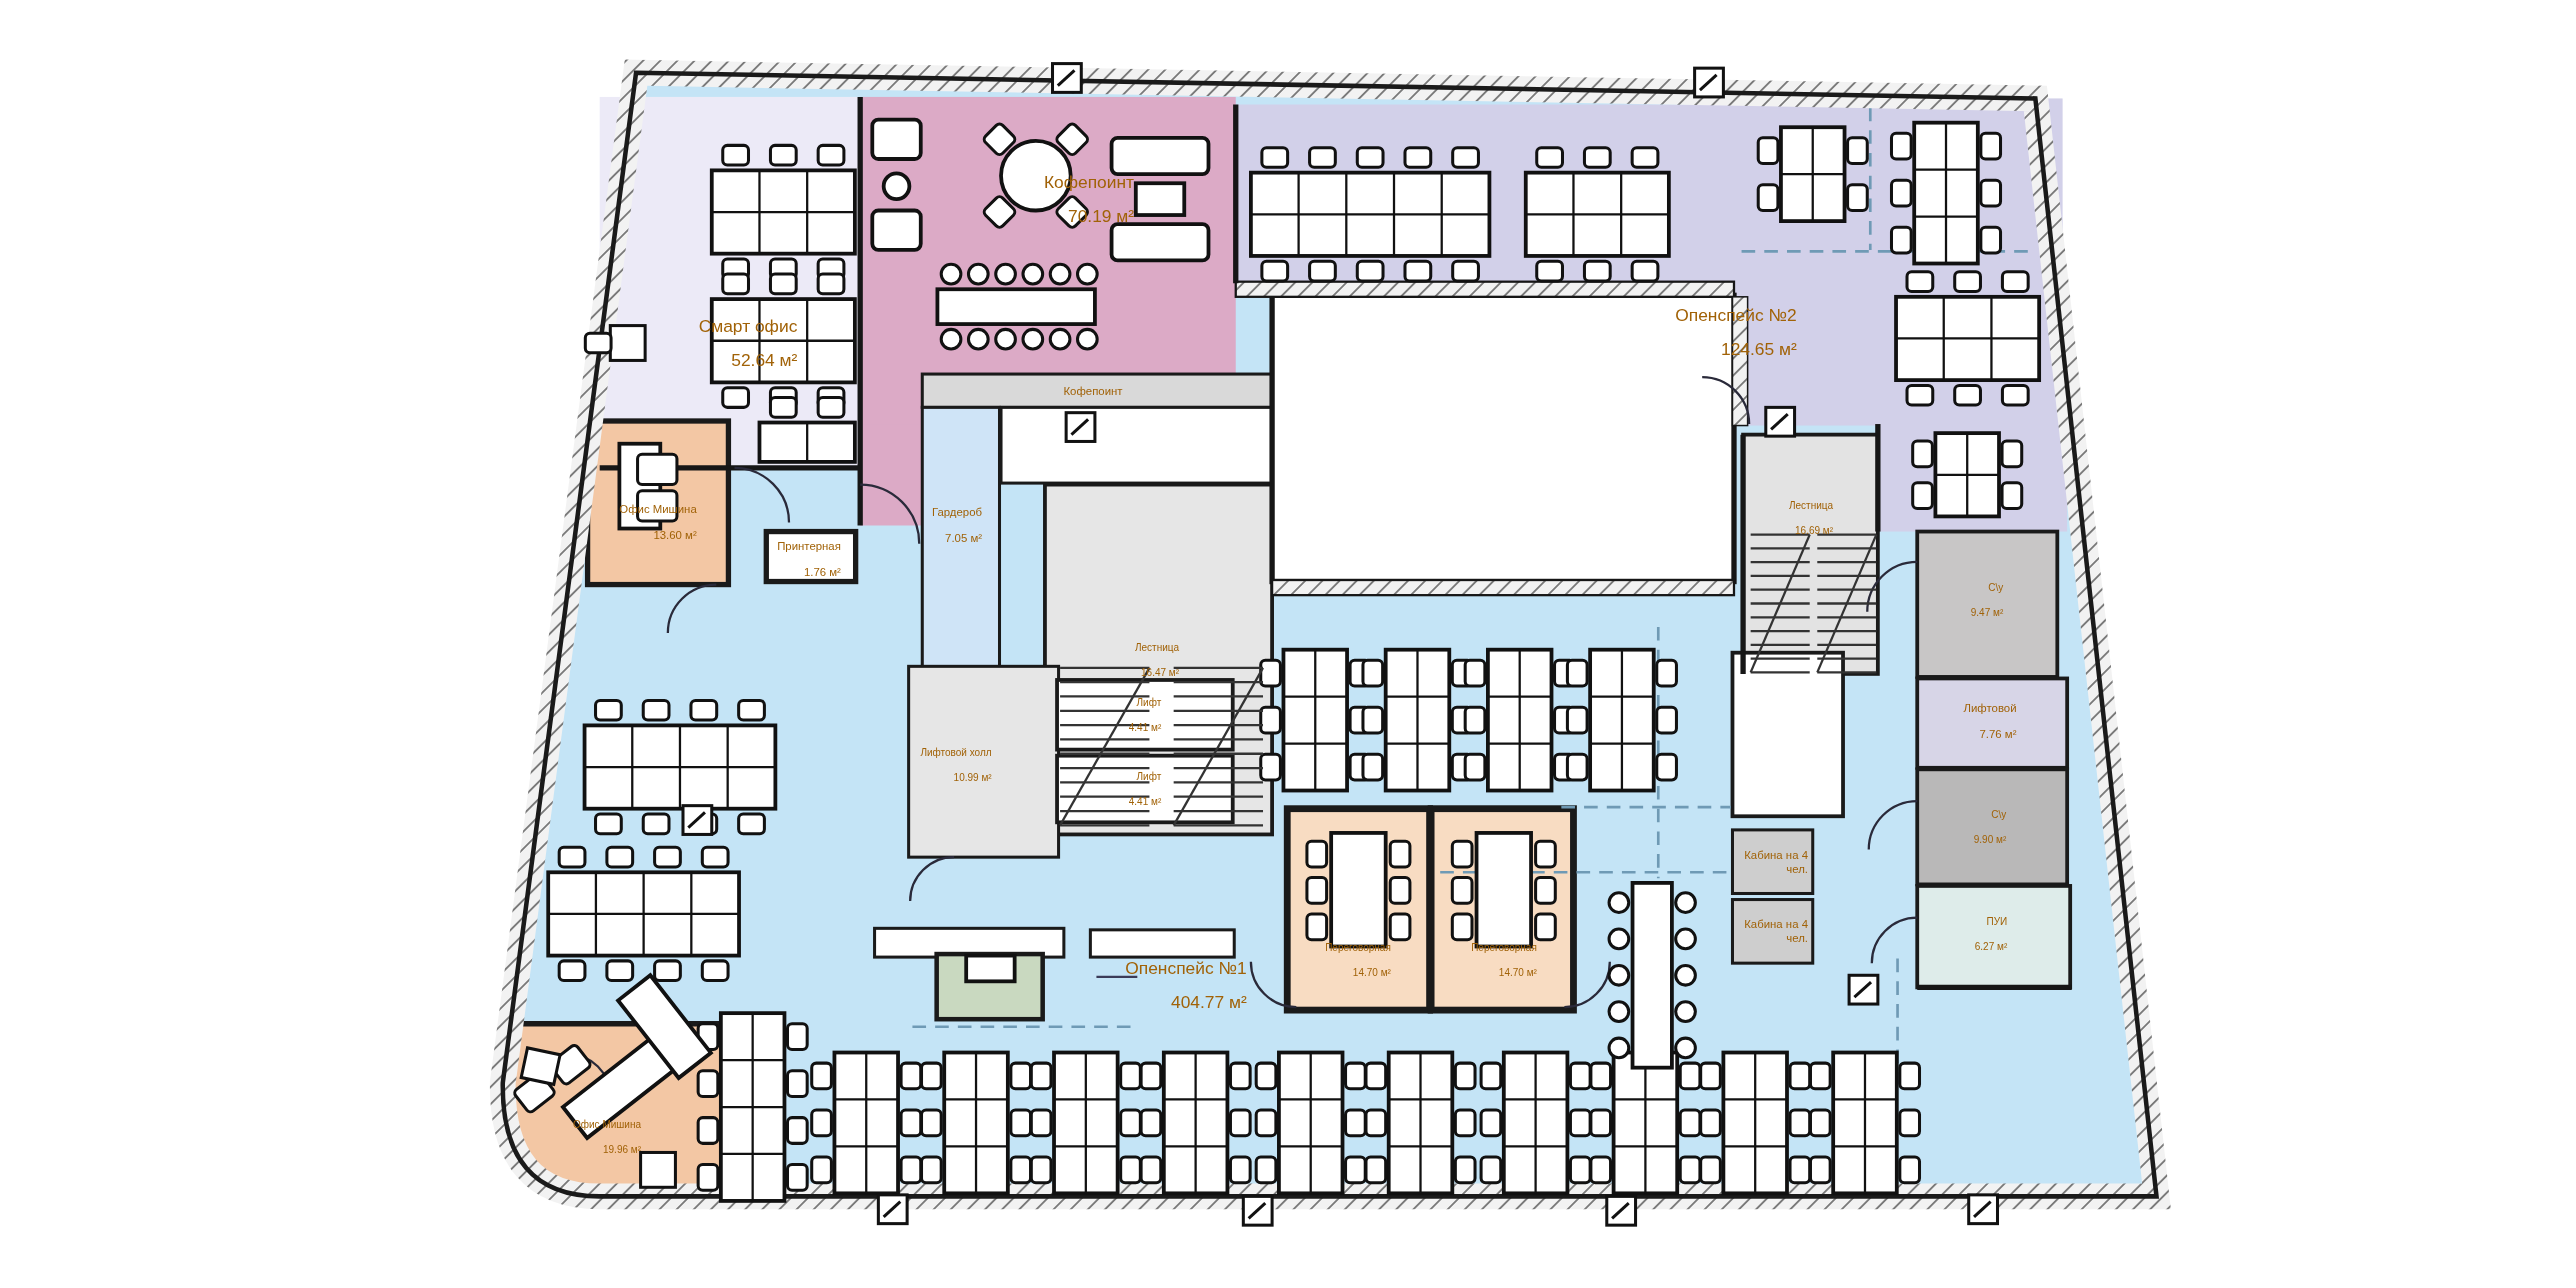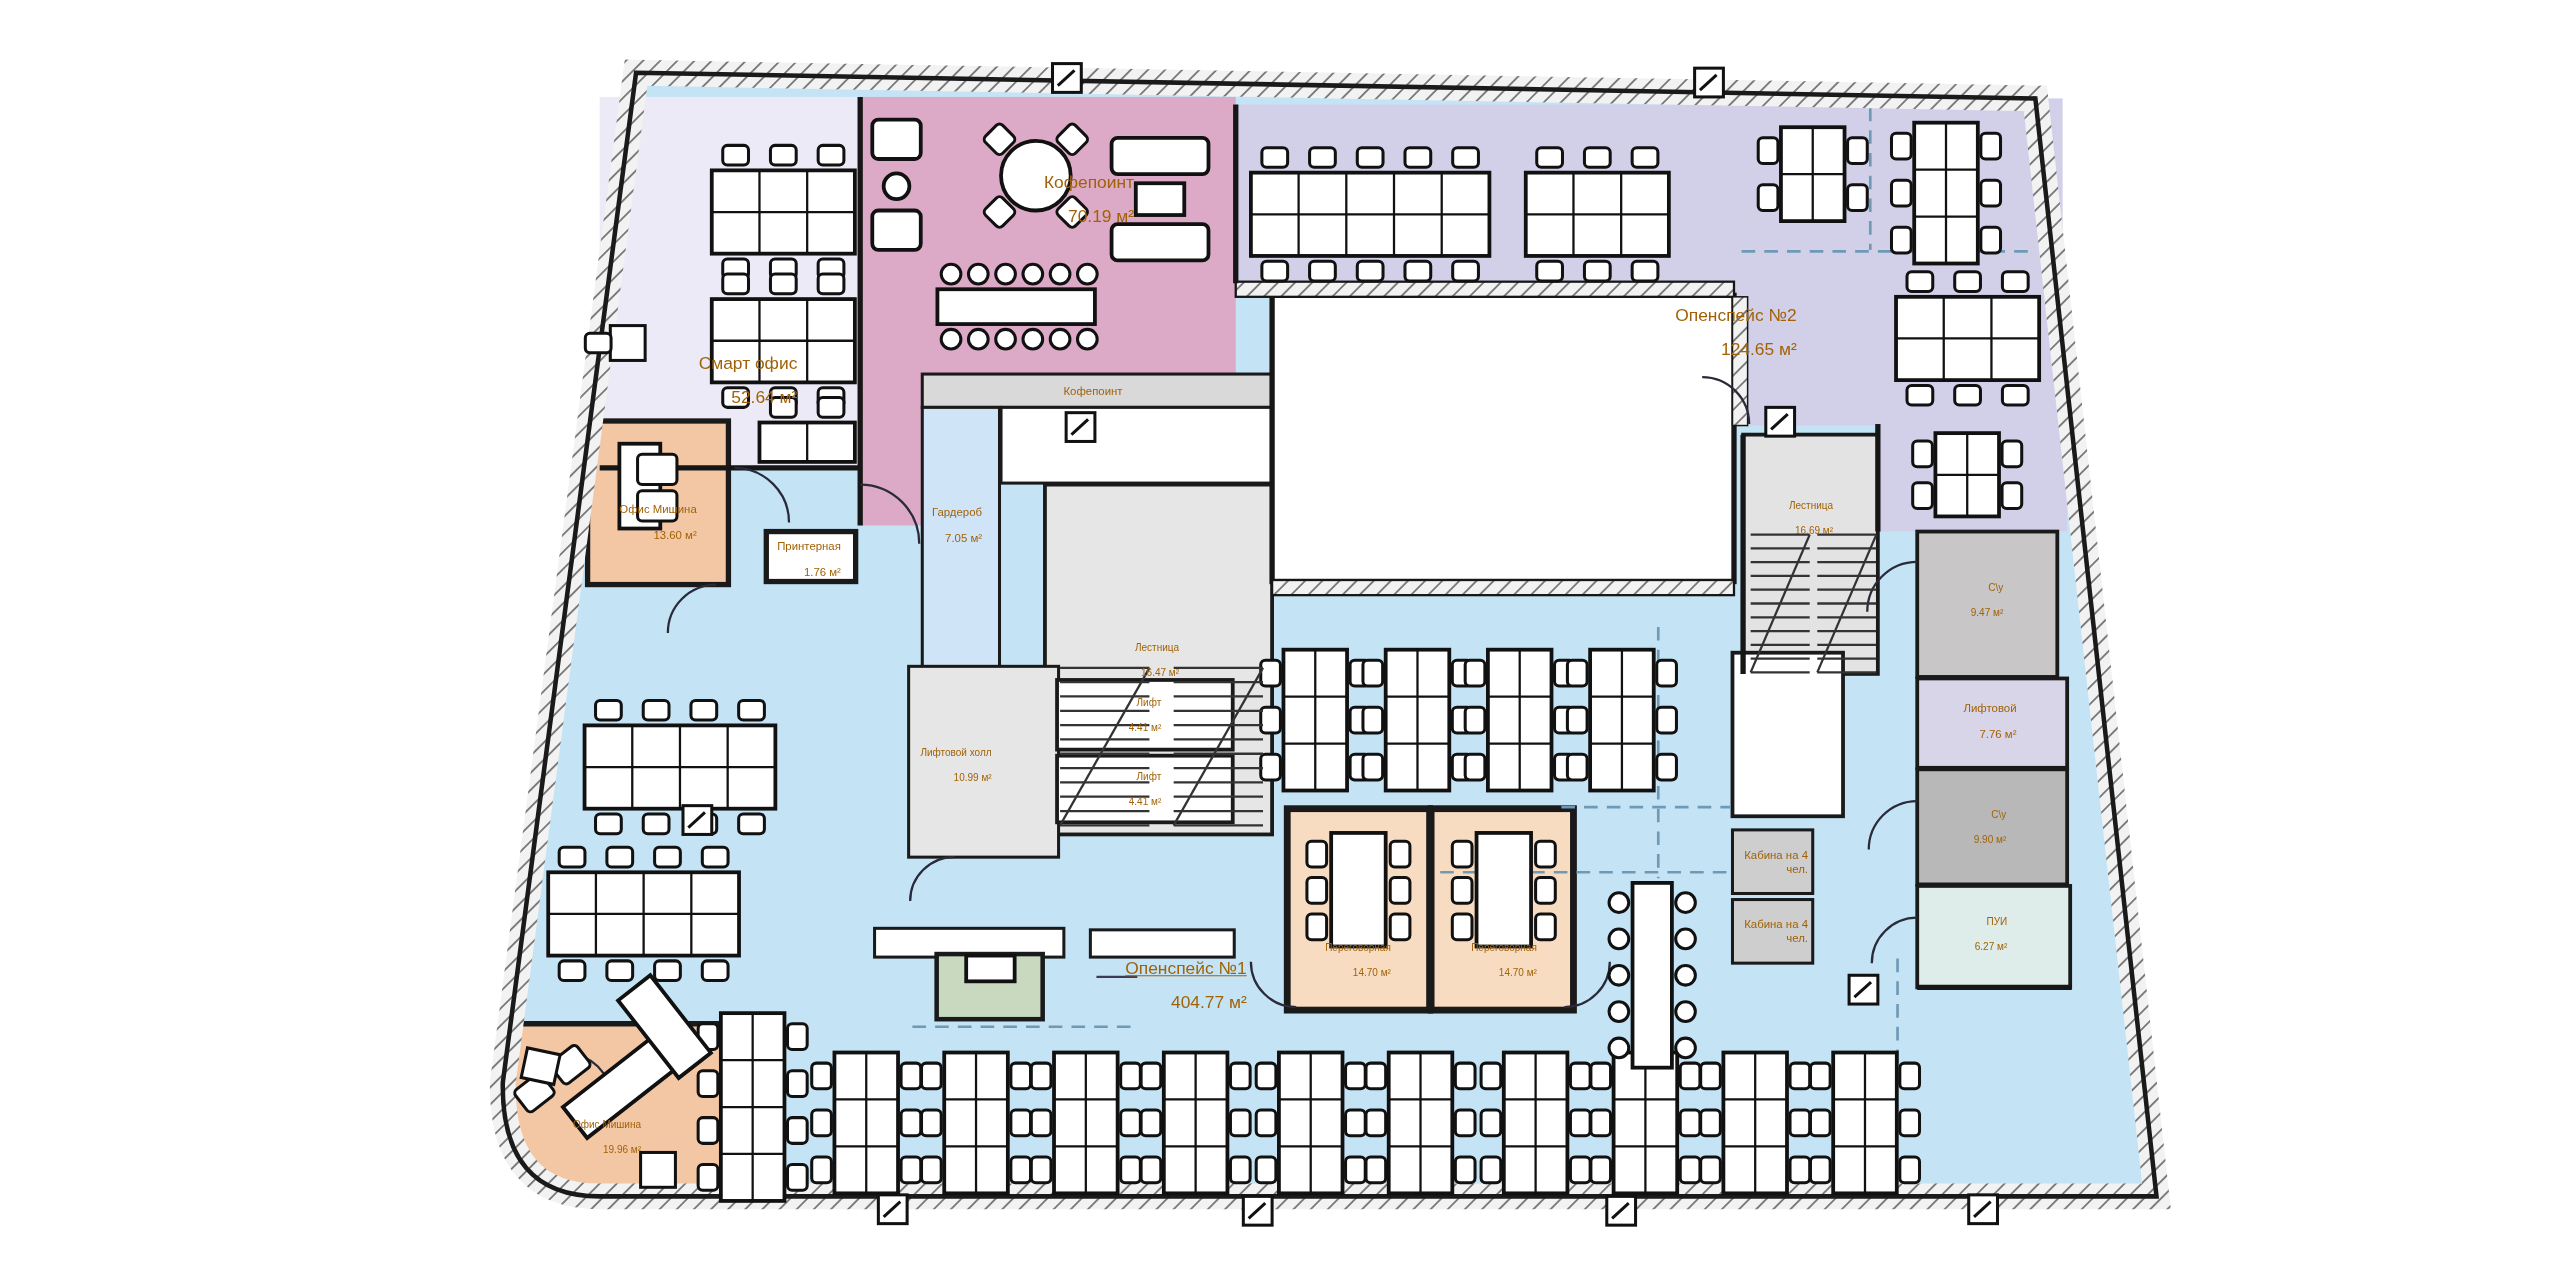--- a/index.html
+++ b/index.html
@@ -5,21 +5,21 @@
   html,body{margin:0;padding:0;background:#ffffff;}
   .plan{position:relative;width:2576px;height:1288px;background:#ffffff;overflow:hidden;
         font-family:"Liberation Sans", sans-serif;}
   svg.layer{position:absolute;left:0;top:0;}
   .room-label{position:absolute;transform:translate(-50%,-50%);text-align:right;
               color:#a16207;line-height:1.25;pointer-events:none;}
   .room-label .nm{white-space:pre-line;}
   .md .nm,.md .ar{font-size:17.4px;}
   .sm .nm,.sm .ar{font-size:10px;}
   .xs .nm,.xs .ar{font-size:11.4px;}
-  .underline .nm{text-decoration:underline;}
+  .underline .nm{}
   .ar{margin-top:12px;}
 </style>
 </head>
 <body>
 
 <div class="plan">
   <svg class="layer" id="base" width="2576" height="1288" viewBox="0 0 3402 1701">
     <defs>
       <pattern id="hatch" width="16" height="16" patternUnits="userSpaceOnUse" patternTransform="rotate(45)">
         <rect width="16" height="16" fill="#f2f2f2"></rect>
@@ -499,21 +499,21 @@
       <line x1="1649" y1="1609" x2="1671" y2="1589" stroke="#111" stroke-width="4"></line>
       <rect x="2122" y="1580" width="38" height="38" fill="#fff" stroke="#111" stroke-width="4"></rect>
       <line x1="2129" y1="1609" x2="2151" y2="1589" stroke="#111" stroke-width="4"></line>
       <rect x="2600" y="1578" width="38" height="38" fill="#fff" stroke="#111" stroke-width="4"></rect>
       <line x1="2607" y1="1607" x2="2629" y2="1587" stroke="#111" stroke-width="4"></line>
       <rect x="1408" y="545" width="38" height="38" fill="#fff" stroke="#111" stroke-width="4"></rect>
       <line x1="1415" y1="574" x2="1437" y2="554" stroke="#111" stroke-width="4"></line>
       <line x1="1448" y1="1290" x2="1502" y2="1290" stroke="#3b3b58" stroke-width="3"></line>
     </svg>
 
-  <div class="room-label md" style="left:748px;top:381px">
+  <div class="room-label md" style="left:748px;top:344px">
       <div class="nm">Смарт офис</div>
       <div class="ar">52.64 м²</div>
     </div>
   <div class="room-label xs" style="left:658px;top:522px">
       <div class="nm">Офис Мишина</div>
       <div class="ar">13.60 м²</div>
     </div>
   <div class="room-label md" style="left:1089px;top:200px">
       <div class="nm">Кофепоинт</div>
       <div class="ar">70.19 м²</div>

